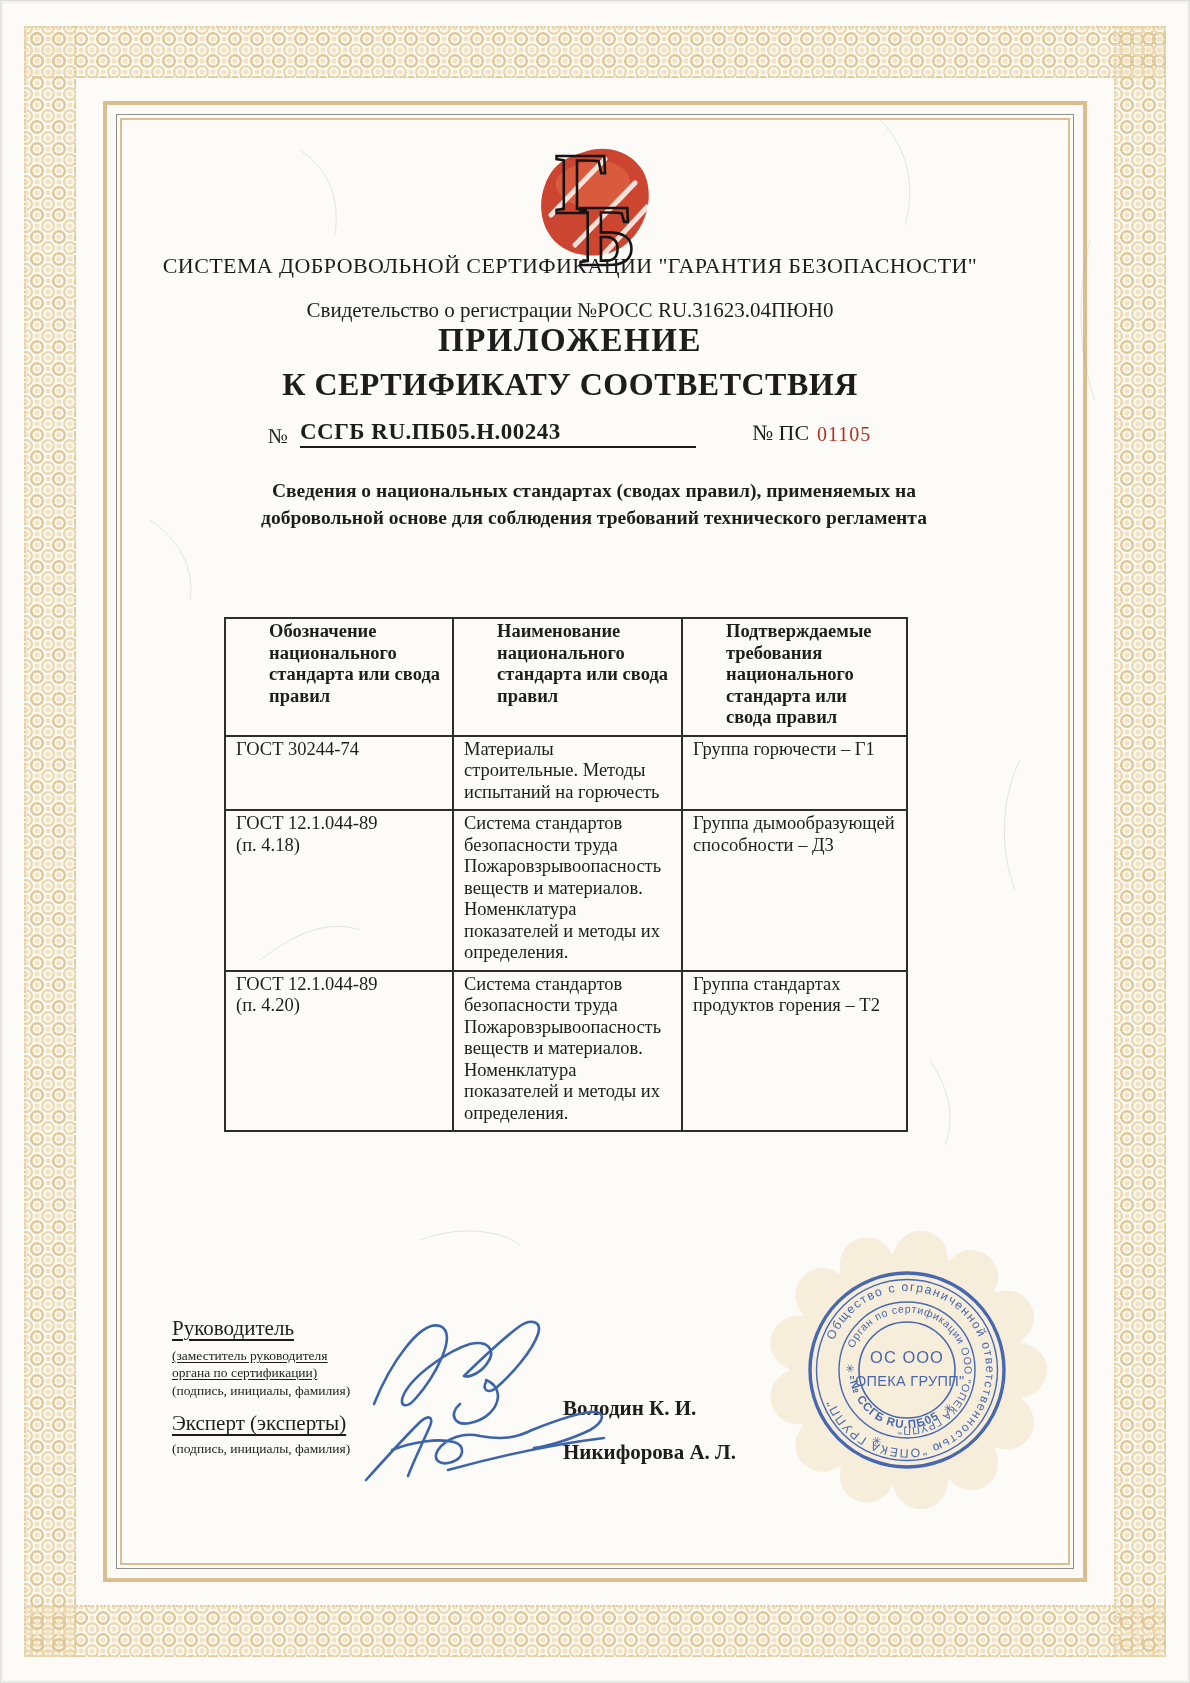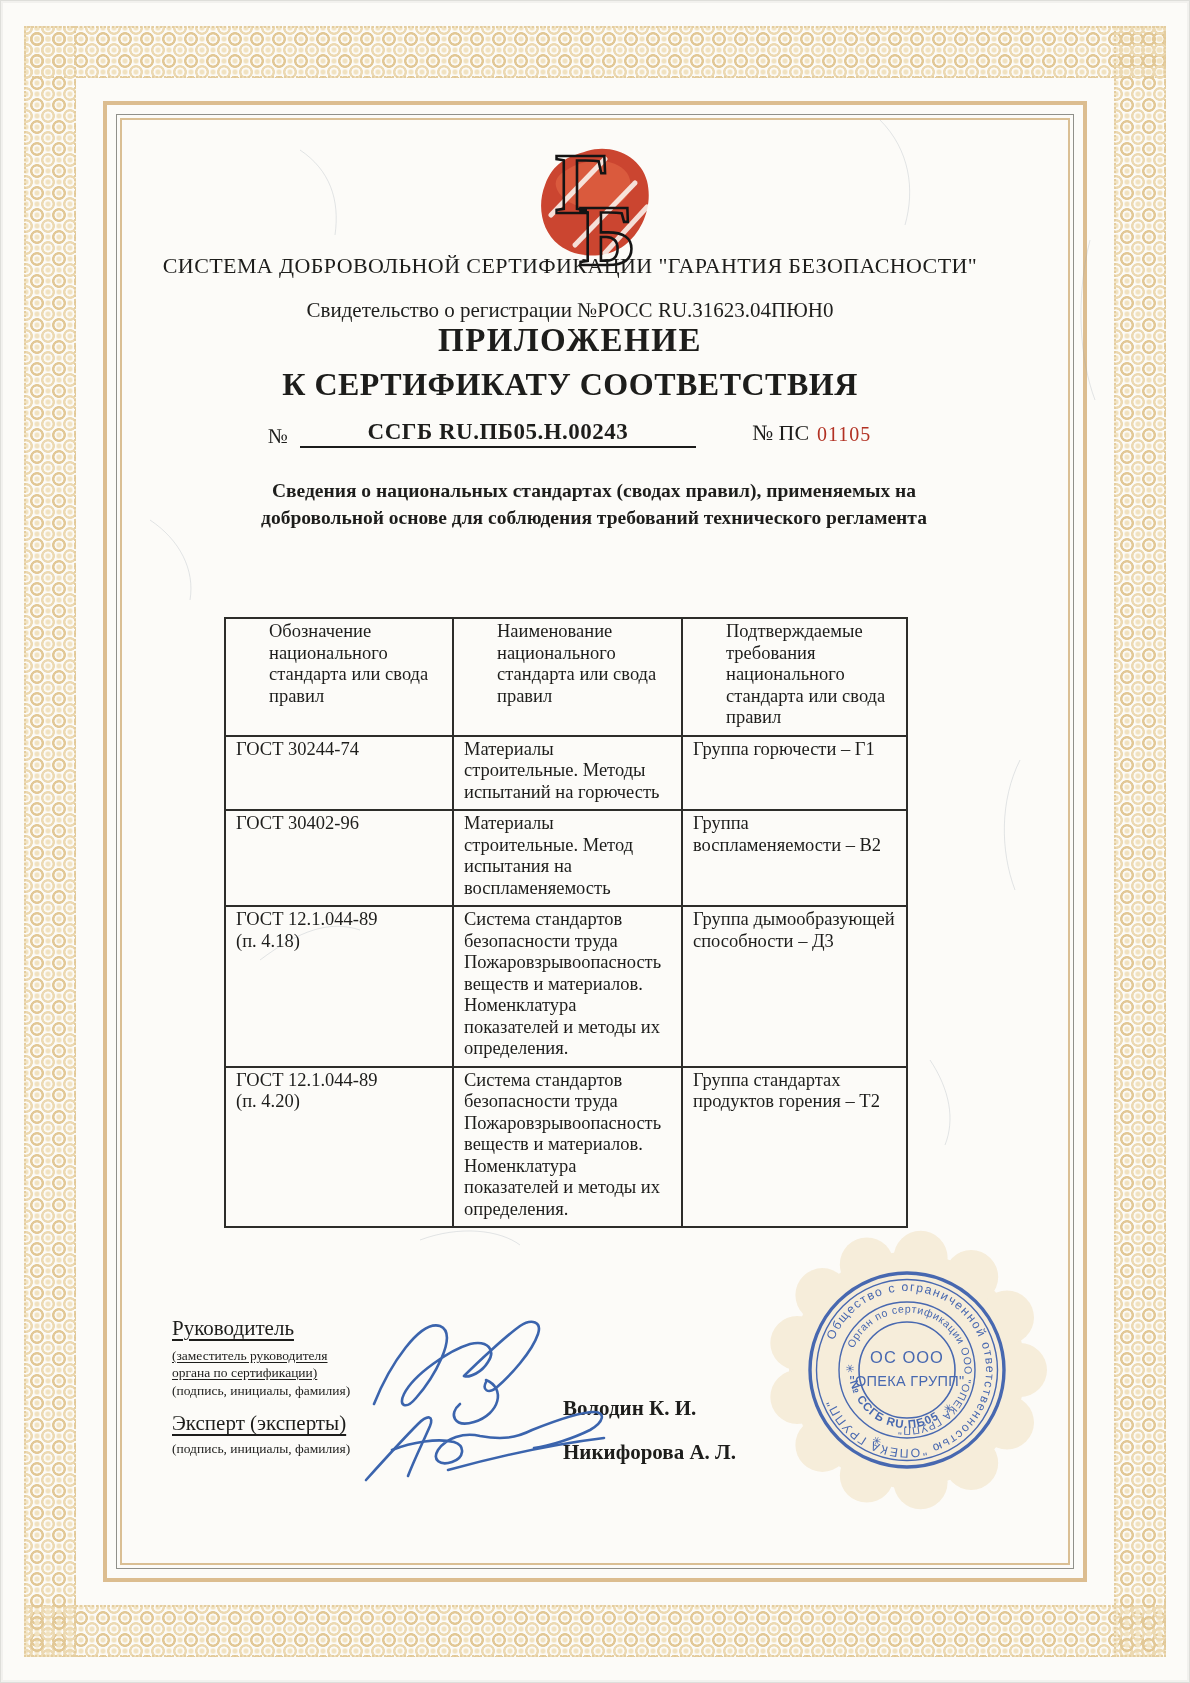--- a/index.html
+++ b/index.html
@@ -32,38 +32,38 @@
   .logo-svg{position:absolute;left:520px;top:126px;width:150px;height:150px;}
   .hdr{position:absolute;left:95px;width:950px;text-align:center;}
   .system-title{top:253px;font-size:22px;letter-spacing:0.4px;}
   .registration{top:286px;font-size:21px;margin-top:12px;}
   .title1{top:322px;font-size:33px;font-weight:bold;letter-spacing:1.5px;}
   .title2{top:366px;font-size:32px;font-weight:bold;letter-spacing:0.5px;}
   
   .no-label{position:absolute;left:268px;top:424px;font-size:21px;}
   .cert-no{
     position:absolute;left:300px;top:412px;width:396px;height:34px;
-    border-bottom:2px solid #1b1b1b;text-align:center;
+    border-bottom:2px solid #1b1b1b;text-align:left;
     font-size:23px;font-weight:bold;letter-spacing:0.5px;line-height:40px;
   }
   .ps-label{position:absolute;left:752px;top:420px;font-size:22px;}
   .ps-no{position:absolute;left:817px;top:423px;font-size:20px;color:#b23123;letter-spacing:1px;}
   
   .intro{
     position:absolute;left:228px;top:477px;width:732px;
     text-align:center;font-weight:bold;font-size:19.5px;line-height:27px;
   }
   
   .std-table{position:absolute;left:224px;top:617px;border-collapse:collapse;table-layout:fixed;width:682px;}
   .std-table th,.std-table td{
     border:2px solid #2d2d2a;padding:2px 10px 6px 10px;
     font-size:18.5px;line-height:21.5px;vertical-align:top;text-align:left;
     font-family:"Liberation Serif", serif;color:#1d1d1b;font-weight:normal;
   }
-  .std-table th{font-weight:normal;padding-left:43px;}
+  .std-table th{font-weight:bold;padding-left:43px;}
   .std-table td.c-standard{white-space:pre-line;}
   
   .sig-label{position:absolute;left:172px;font-size:21px;text-decoration:underline;text-underline-offset:4px;}
   .sig-small{position:absolute;left:172px;font-size:13.5px;line-height:17px;}
   .sig-small.u{text-decoration:underline;text-underline-offset:2px;}
   .sig-name{position:absolute;left:563px;font-size:21px;font-weight:bold;margin-top:40px;}
   .sign-svg{position:absolute;left:352px;top:1292px;width:275px;height:215px;}
   
   .stamp-svg{position:absolute;left:753px;top:1216px;width:308px;height:308px;opacity:0.93;}
   .scratches{position:absolute;inset:0;pointer-events:none;}
@@ -121,25 +121,20 @@
     <tbody>
         <tr>
       <th>Обозначение национального стандарта или свода правил</th>
       <th>Наименование национального стандарта или свода правил</th>
       <th>Подтверждаемые требования национального стандарта или свода правил</th>
     </tr>
     <tr>
       <td class="c-standard">ГОСТ 30244-74</td>
       <td>Материалы строительные. Методы испытаний на горючесть</td>
       <td>Группа горючести – Г1</td>
-    </tr>
-    <tr>
-      <td class="c-standard">ГОСТ 30402-96</td>
-      <td>Материалы строительные. Метод испытания на воспламеняемость</td>
-      <td>Группа воспламеняемости – В2</td>
     </tr>
     <tr>
       <td class="c-standard">ГОСТ 12.1.044-89
 (п. 4.18)</td>
       <td>Система стандартов безопасности труда Пожаровзрывоопасность веществ и материалов. Номенклатура показателей и методы их определения.</td>
       <td>Группа дымообразующей способности – Д3</td>
     </tr>
     <tr>
       <td class="c-standard">ГОСТ 12.1.044-89
 (п. 4.20)</td>

